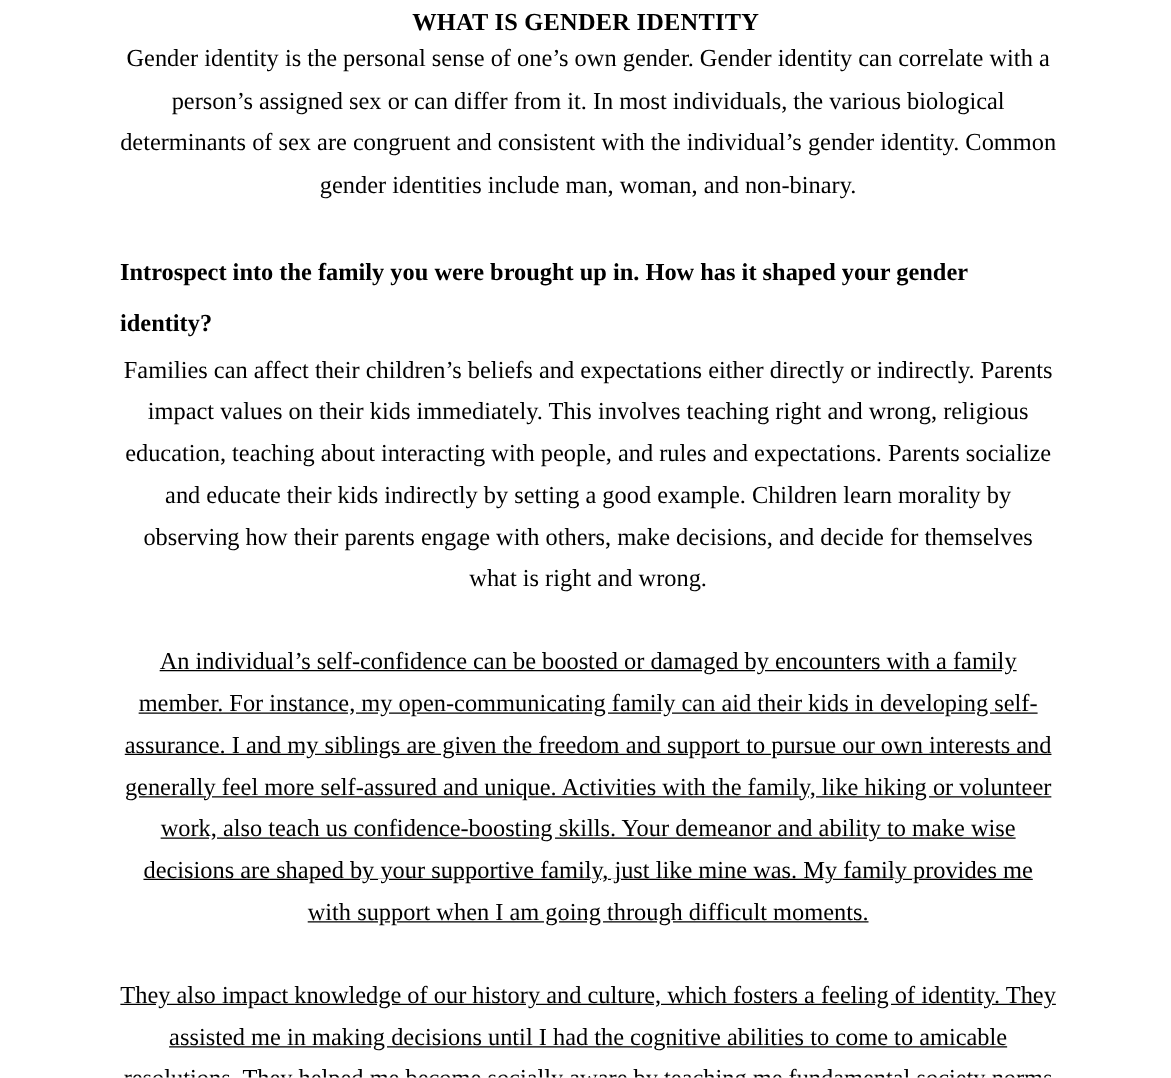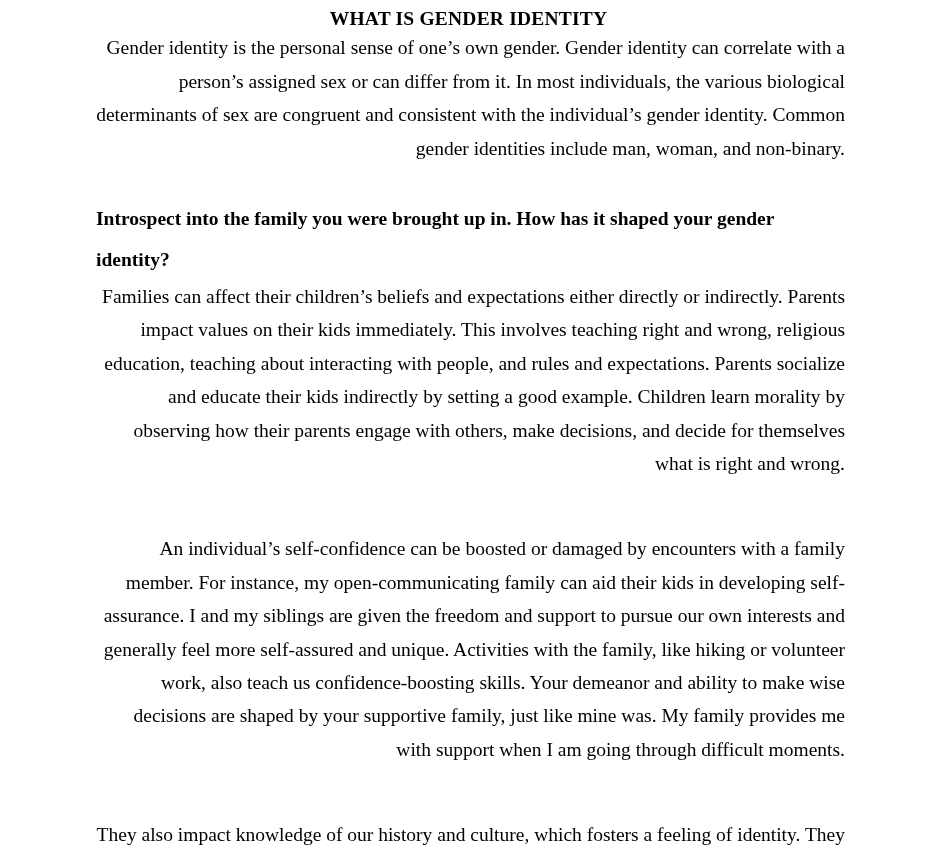--- a/index.html
+++ b/index.html
@@ -30,24 +30,25 @@
     padding: 0 96px 0 96px;
     line-height: 1.3;
   }
   .body-block {
     padding: 0 92px 0 96px;
   }
   p.para {
     font-size: 19.5px;
     line-height: 33.4px;
     margin: 0;
-    text-align: right;
+    text-align: center;
   }
   p.para.spaced {
-    margin-top: 52px;
+    margin-top: 33px;
+    text-decoration: underline;
   }
   p.para.tight {
     margin-top: 0;
   }
   .subhead {
     font-size: 19.5px;
     line-height: 41px;
     font-weight: bold;
     margin: 0;
   }

